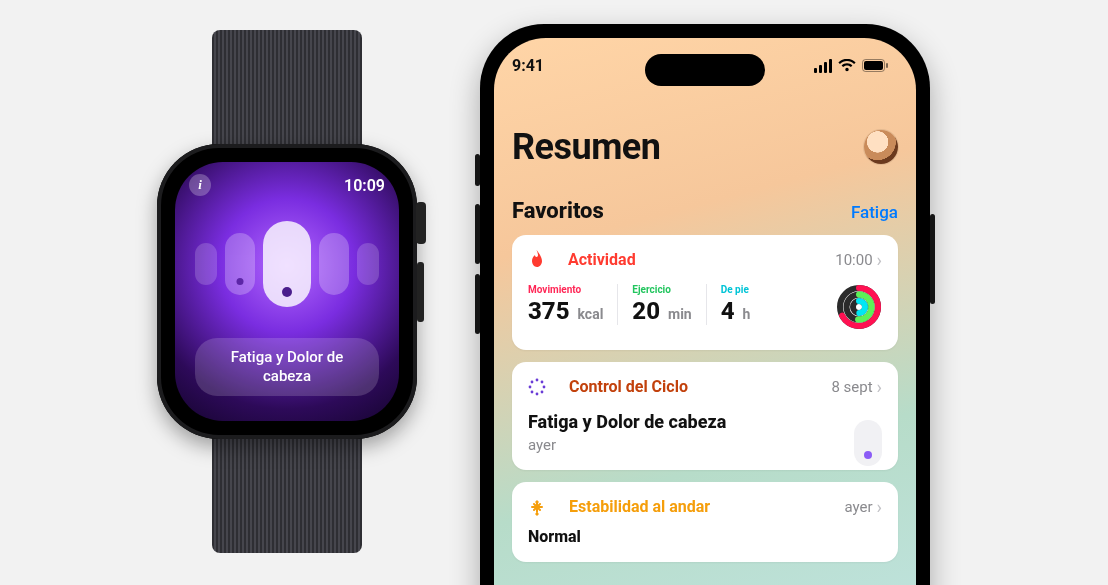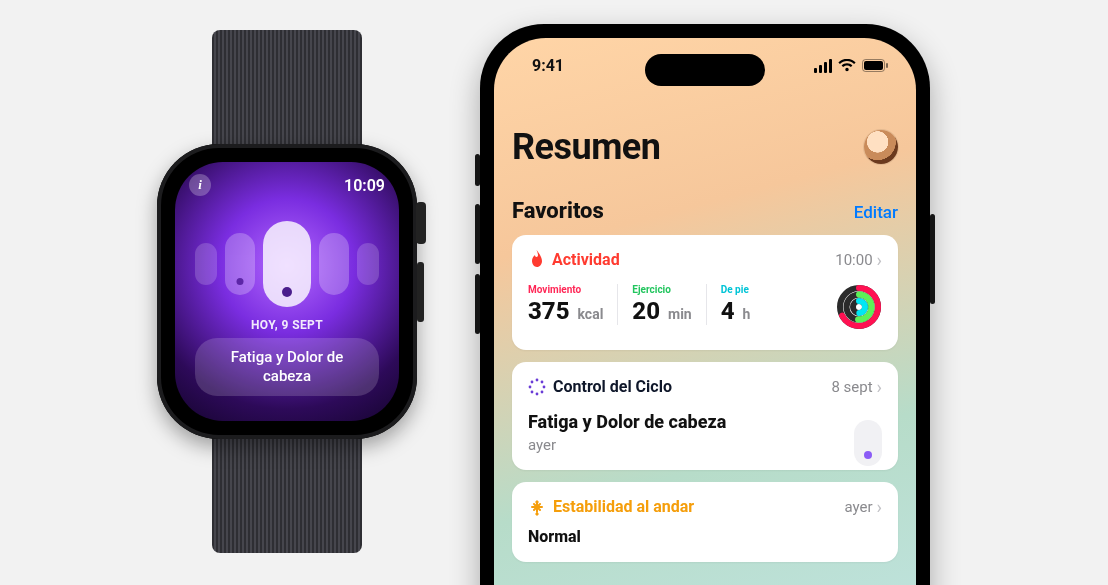--- a/index.html
+++ b/index.html
@@ -178,21 +178,21 @@
   left: 50%;
   transform: translateX(-50%);
   width: 120px;
   height: 32px;
   background: #000;
   border-radius: 20px;
 }
 .status-bar {
   position: absolute;
   top: 18px;
-  left: 38px;
+  left: 18px;
   right: 28px;
   display: flex;
   justify-content: space-between;
   align-items: center;
   font-weight: 700;
   font-size: 16px;
 }
 .status-right { display: flex; align-items: center; gap: 6px; }
 .sig-bars { display:flex; align-items:flex-end; gap:2px; }
 .sig-bars span { width:3px; background:#000; border-radius:1px; }
@@ -207,35 +207,35 @@
 .fav-title { font-size: 22px; font-weight: 800; }
 .edit-link { color:#007aff; font-size:17px; font-weight:500; }
 .card {
   background:#fff;
   border-radius:14px;
   padding:14px 16px 16px;
   margin-top:12px;
   box-shadow: 0 1px 2px rgba(0,0,0,.05);
 }
 .card-head { display:flex; align-items:center; justify-content:space-between; }
-.card-head-left { display:flex; align-items:center; gap:7px; font-weight:700; font-size:16px; }
+.card-head-left { display:flex; align-items:center; gap:23px; font-weight:700; font-size:16px; }
 .card-head-right { display:flex; align-items:center; gap:4px; font-size:15px; color:#8a8a8e; }
 .chev { color:#c2c2c6; font-size:18px; }
 .act-title { color:#ff3b30; }
 .metrics { display:flex; align-items:flex-start; margin-top:14px; gap:0; }
 .metric { padding-right:14px; }
 .metric + .metric { border-left:1px solid #e6e6ea; padding-left:14px; }
 .metric .lbl { font-size:10px; font-weight:700; }
 .metric .val { font-size:24px; font-weight:800; margin-top:2px; }
 .metric .val .unit { font-size:14px; font-weight:700; color:#8a8a8e; margin-left:2px; }
 .m-move .lbl { color:#ff2756; }
 .m-ex .lbl { color:#22c55e; }
 .m-stand .lbl { color:#00c4d6; }
 .activity-rings { margin-left:auto; }
-.cycle-title { color:#0f172a; }
+.cycle-title { color:#c2410c; }
 .cycle-sub { margin-top:14px; font-size:18px; font-weight:800; }
 .cycle-sub2 { margin-top:4px; font-size:15px; color:#8a8a8e; }
 .cycle-ind {
   float:right;
   margin-top:-34px;
   width:28px; height:46px;
   border-radius:14px;
   background:#f1f1f4;
   position:relative;
 }
@@ -268,21 +268,20 @@
         <div class="bubble b1"></div>
         <div class="bubble b2">
             <div class="dot"></div>
           </div>
         <div class="bubble b3">
             <div class="dot"></div>
           </div>
         <div class="bubble b2"></div>
         <div class="bubble b1"></div>
       </div>
-      <div class="watch-date">HOY, 9 SEPT</div>
       <div class="watch-pill">Fatiga y Dolor de cabeza</div>
     </div>
   </div>
   <div class="band bottom"></div>
 </div>
 
 <div class="phone-wrap">
   <div class="phone-body">
     <div class="phone-side-btn l1"></div>
     <div class="phone-side-btn l2"></div>
@@ -317,21 +316,21 @@
       </div>
 
       <div class="phone-content">
         <div class="header-row">
           <div class="page-title">Resumen</div>
           <div class="avatar"></div>
         </div>
 
         <div class="fav-row">
           <div class="fav-title">Favoritos</div>
-          <div class="edit-link">Editar</div>
+          <div class="edit-link">Fatiga</div>
         </div>
 
         <div class="card">
           <div class="card-head">
             <div class="card-head-left">
               <span class="fire-icon">
                 <svg width="17" height="19" viewBox="0 0 17 19">
                     <path d="M8.5 0C8.5 0 10 3 10 5c0 1.3-.6 2-1.5 2S7 6.3 7 5c0 0-3 2.2-3 6 0 3 2.2 6 5 6s5-2.7 5-6c0-5-5.5-11-5.5-11z" fill="#ff3b30"></path>
                   </svg>
               </span>

